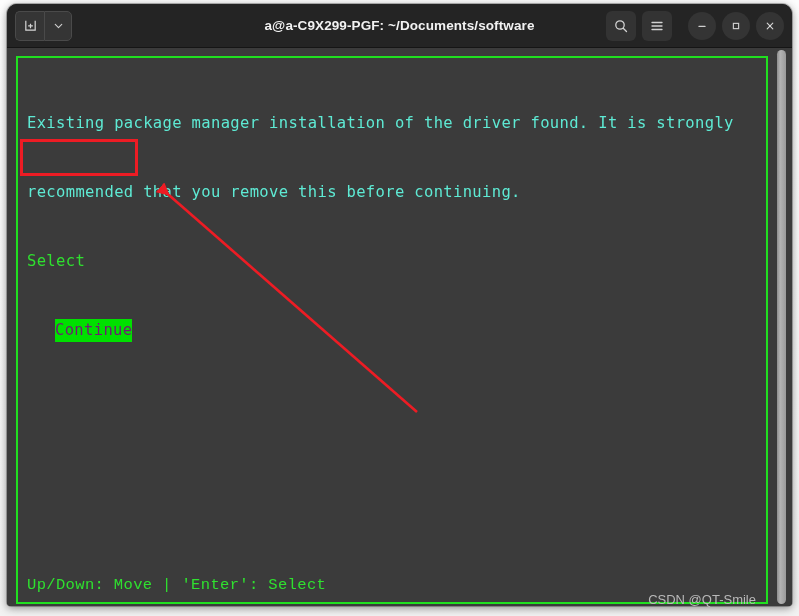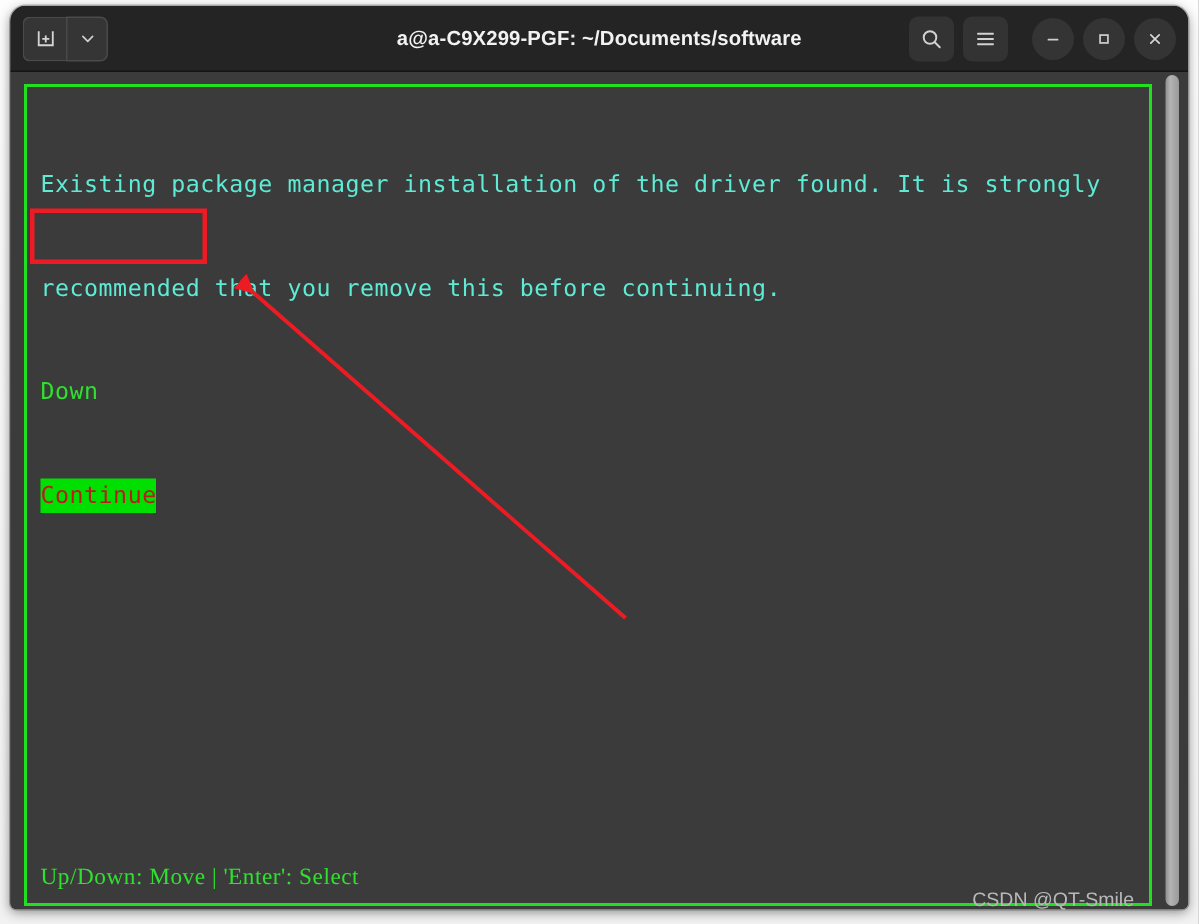--- a/index.html
+++ b/index.html
@@ -139,29 +139,30 @@
     font-size: 15.5px;
     line-height: 23px;
     color: #2fe02f;
     white-space: pre-wrap;
     letter-spacing: 0.35px;
   }
   .tui-line { color: #5eead4; }
   .tui-menu-item { color: #2fe02f; }
   .tui-menu-item.selected {
     background: #00e000;
-    color: #b91c1c;
+    color: #701a75;
     display: inline-block;
+    margin-left: 28px;
   }
 
   #tui-footer {
     position: absolute;
     left: 20px;
     bottom: 12px;
-    font-family: Liberation Serif, serif;
+    font-family: Liberation Mono, monospace;
     font-size: 15.5px;
     color: #2fe02f;
     letter-spacing: 0.35px;
     white-space: pre;
   }
 
   
   #scrollbar-track {
     position: absolute;
     right: 4px;
@@ -266,21 +267,21 @@
       </div>
     </div>
 
     <div id="terminal">
 
       <div id="tui-frame"></div>
 
       <div id="tui-content">
         <div class="tui-line">Existing package manager installation of the driver found. It is strongly</div>
         <div class="tui-line">recommended that you remove this before continuing.</div>
-        <div><span class="tui-menu-item">Down</span></div>
+        <div><span class="tui-menu-item">Select</span></div>
         <div><span class="tui-menu-item selected">Continue</span></div>
       </div>
 
       <div id="tui-footer">Up/Down: Move | 'Enter': Select</div>
 
       <div id="scrollbar-track">
         <div id="scrollbar-thumb"></div>
       </div>
     </div>
   </div>

